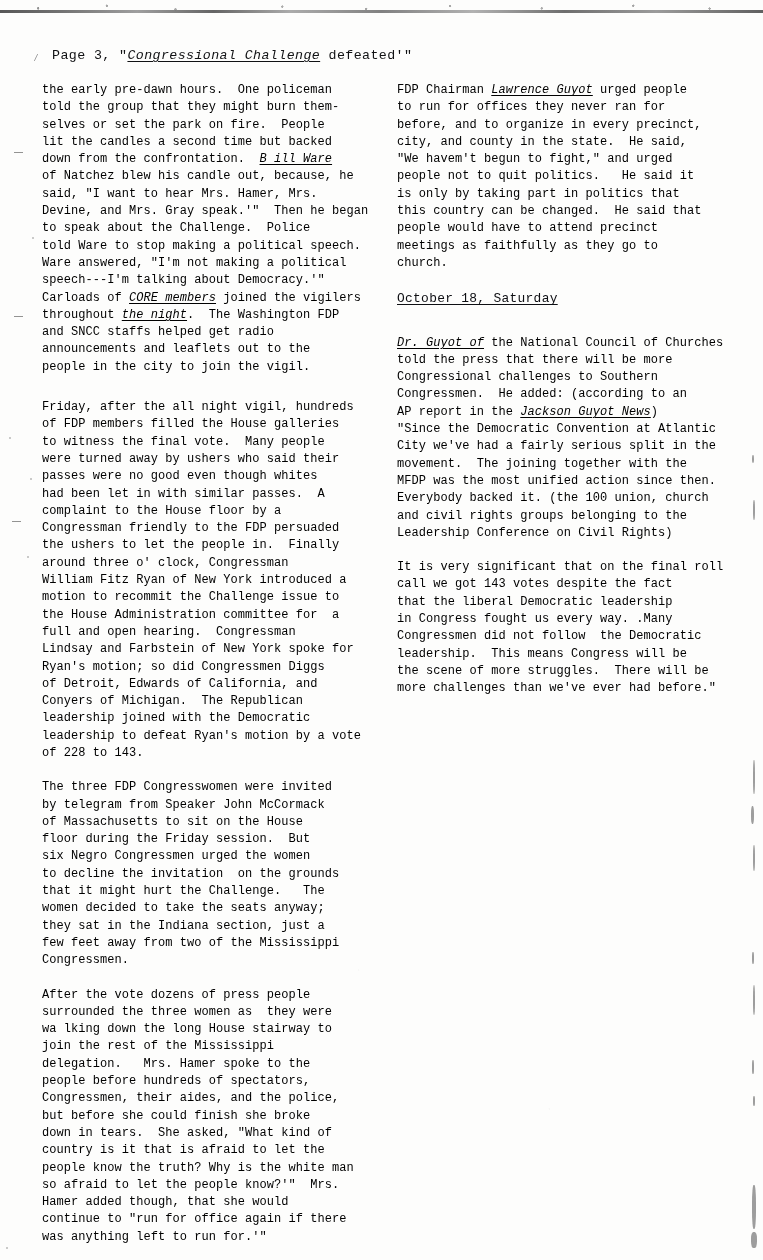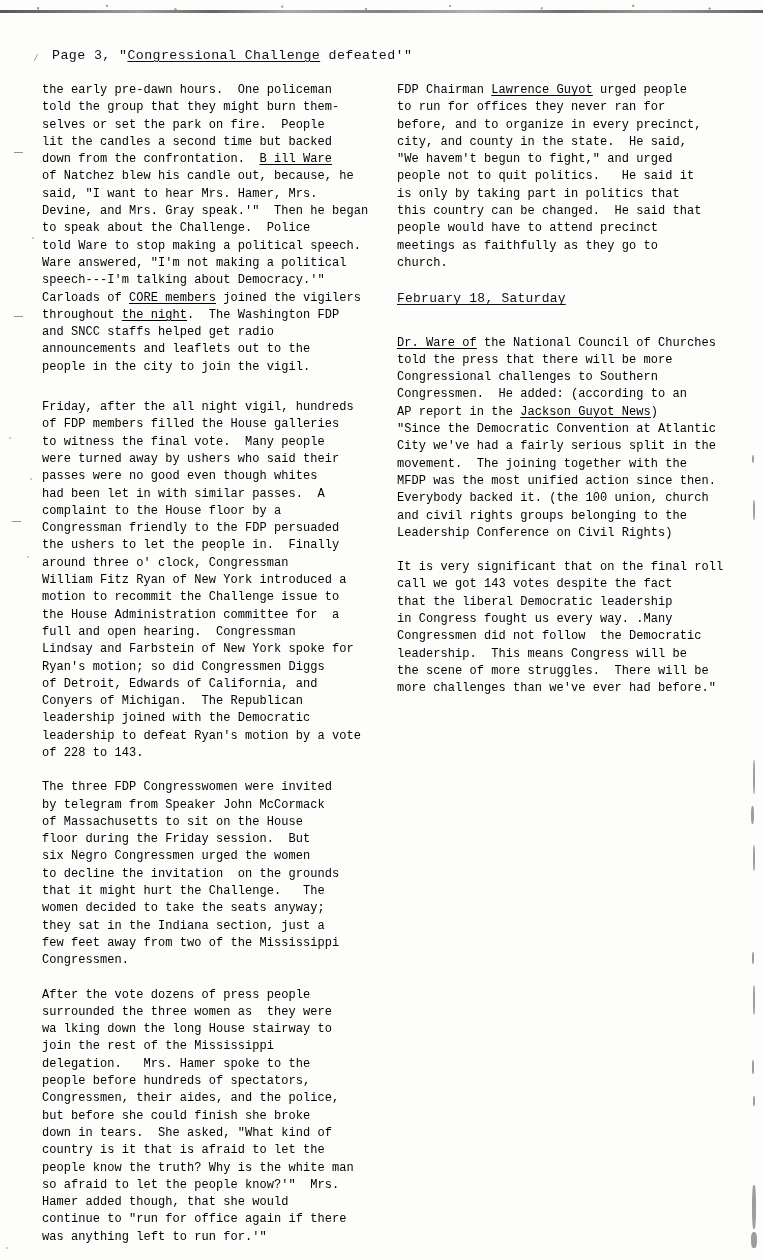--- a/index.html
+++ b/index.html
@@ -129,20 +129,21 @@
   }
   .date-head-wrap { margin: 0 0 4px 0; }
 
   .spacer-sm { height: 6px; }
 
   
   u.tu {
     text-decoration: underline;
     text-underline-offset: 1.5px;
     text-decoration-thickness: 1px;
+    font-style: italic;
   }
 
   
   .ink {
     filter: contrast(1.06);
   }
 
   .noise {
     position: absolute;
     inset: 0;
@@ -277,25 +278,25 @@
 city, and county in the state.  He said,
 "We havem't begun to fight," and urged
 people not to quit politics.   He said it
 is only by taking part in politics that
 this country can be changed.  He said that
 people would have to attend precinct
 meetings as faithfully as they go to
 church.</p>
 
       <div class="date-head-wrap">
-        <span class="date-head ink">February 18, Saturday</span>
+        <span class="date-head ink">October 18, Saturday</span>
       </div>
       <div class="spacer-sm"></div>
 
-      <p class="para ink"><u class="tu">Dr. Ware of</u> the National Council of Churches
+      <p class="para ink"><u class="tu">Dr. Guyot of</u> the National Council of Churches
 told the press that there will be more
 Congressional challenges to Southern
 Congressmen.  He added: (according to an
 AP report in the <u class="tu">Jackson Guyot News</u>)
 "Since the Democratic Convention at Atlantic
 City we've had a fairly serious split in the
 movement.  The joining together with the
 MFDP was the most unified action since then.
 Everybody backed it. (the 100 union, church
 and civil rights groups belonging to the

